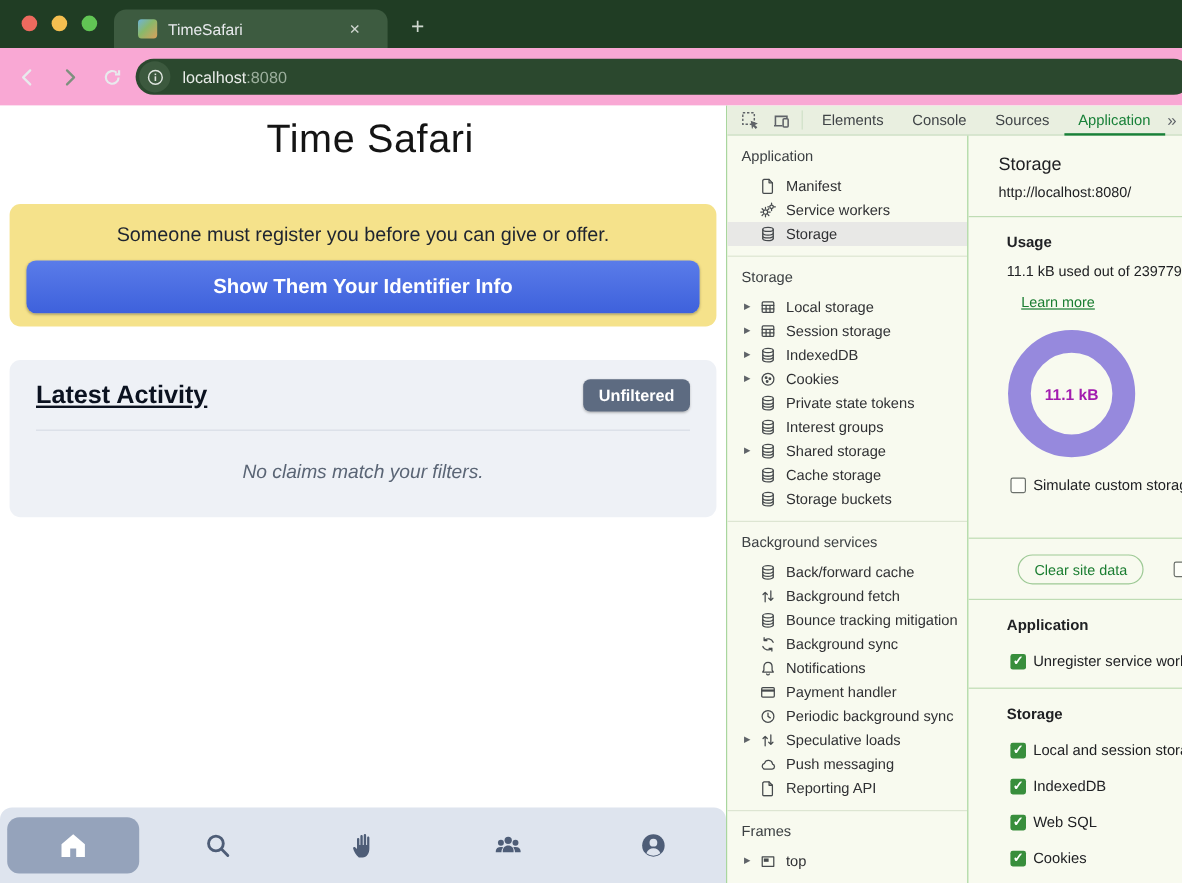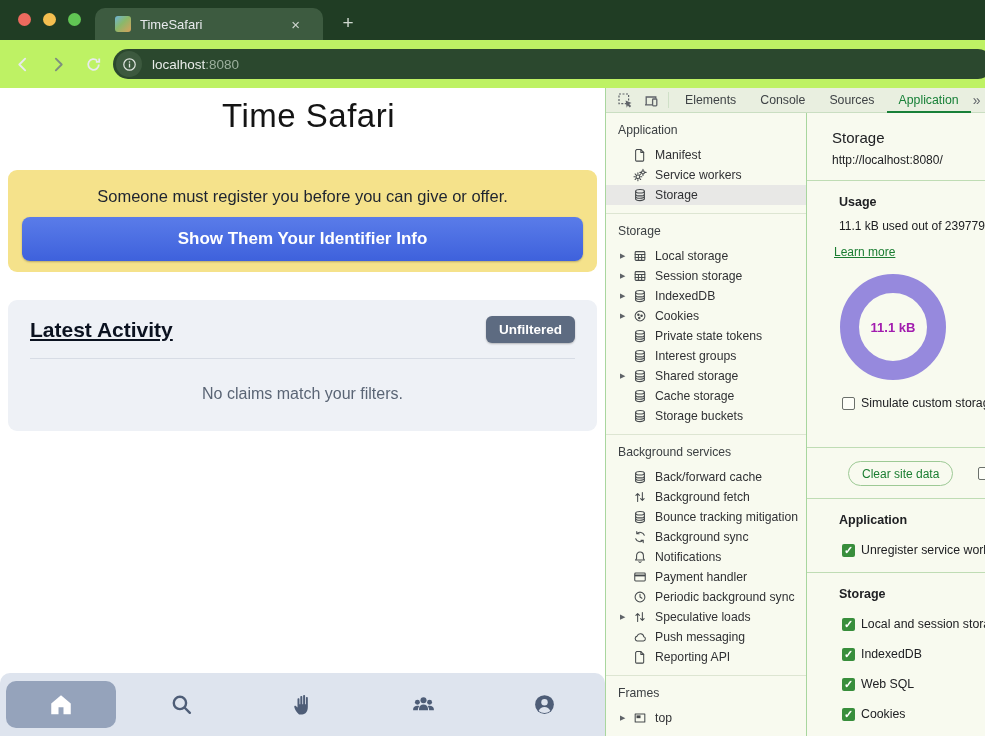--- a/index.html
+++ b/index.html
@@ -8,41 +8,41 @@
 
   
   .tabstrip{position:absolute;left:0;top:0;width:985px;height:40px;background:#203d24;}
   .lights{position:absolute;left:18px;top:13px;display:flex;gap:12px;}
   .light{width:13px;height:13px;border-radius:50%;}
   .tab{position:absolute;left:95px;top:8px;width:228px;height:32px;background:#3d5b40;border-radius:10px 10px 0 0;display:flex;align-items:center;padding:0 20px;}
   .favicon{width:16px;height:16px;border-radius:3px;background:linear-gradient(135deg,#6db3d9 0%,#8ab86a 45%,#d9a05b 100%);flex:0 0 auto;}
   .tab-title{color:#e8eaed;font-size:13px;margin-left:9px;flex:1;white-space:nowrap;overflow:hidden;}
   .tab-close{color:#cfd6cf;font-size:15px;line-height:15px;padding:0 3px;cursor:default;}
   .newtab{position:absolute;left:334px;top:9px;width:28px;height:28px;color:#cfd8cf;font-size:19px;display:flex;align-items:center;justify-content:center;border-radius:6px;}
-  .toolbar{position:absolute;left:0;top:40px;width:985px;height:48px;background:#bef264;text-align:right;}
+  .toolbar{position:absolute;left:0;top:40px;width:985px;height:48px;background:#f9a8d4;text-align:right;}
   .nav-ic{position:absolute;top:12px;width:24px;height:24px;display:flex;align-items:center;justify-content:center;font-size:17px;color:#e8eaed;}
   .urlpill{position:absolute;left:113px;top:9px;width:880px;height:30px;background:#2b482e;border-radius:15px;display:flex;align-items:center;}
   .infochip{width:26px;height:26px;border-radius:50%;background:#3c593e;margin-left:3px;display:flex;align-items:center;justify-content:center;}
   .url{margin-left:10px;font-size:13.5px;white-space:nowrap;}
   .url .host{color:#e9ece9;}
   .url .port{color:#9caf9d;}
   .edge-ic{position:absolute;right:-6px;top:54px;width:0;height:0;border-left:8px solid #c8d0c8;border-top:6px solid transparent;border-bottom:6px solid transparent;transform:rotate(20deg);}
 
   
   .page{position:absolute;left:0;top:88px;width:605px;height:648px;background:#fff;overflow:hidden;}
   .page-title{margin-top:9px;text-align:center;font-size:33px;font-weight:400;color:#141414;letter-spacing:.5px;padding-left:12px;}
   .alert{position:absolute;left:8px;top:82px;width:589px;height:102px;background:#f5e28b;border-radius:9px;}
   .alert-msg{padding-top:17px;text-align:center;font-size:16.5px;color:#1e2430;}
   .alert-btn{position:absolute;left:14px;right:14px;top:47px;height:44px;border:none;border-radius:8px;background:linear-gradient(180deg,#5a7ce9 0%,#3e61dc 100%);color:#fff;font-weight:700;font-size:17px;font-family:"Liberation Sans",sans-serif;box-shadow:0 1px 2px rgba(0,0,0,.25);}
   .card{position:absolute;left:8px;top:212px;width:589px;height:131px;background:#eef1f6;border-radius:9px;}
   .card-head{display:flex;align-items:center;justify-content:space-between;padding:16px 22px 0 22px;}
   .card-title{font-size:21px;font-weight:800;color:#0b1220;text-decoration:underline;}
   .unfiltered{background:#5d6b81;color:#fff;font-size:13.5px;font-weight:600;border:none;border-radius:6px;padding:6px 13px;box-shadow:0 1px 2px rgba(0,0,0,.25);font-family:"Liberation Sans",sans-serif;}
   .card-div{margin:15px 22px 0 22px;border-top:1px solid #d7dce5;}
-  .empty-msg{margin-top:26px;text-align:center;font-size:16px;color:#5a6575;}
+  .empty-msg{margin-top:26px;text-align:center;font-style:italic;font-size:16px;color:#5a6575;}
   .bottomnav{position:absolute;left:0;top:585px;width:605px;height:63px;background:#dee4ee;border-radius:10px 10px 0 0;display:flex;}
   .nav-slot{flex:1;display:flex;align-items:center;justify-content:center;color:#4e5d77;}
   .nav-pill{width:110px;height:47px;border-radius:10px;background:#95a3bb;display:flex;align-items:center;justify-content:center;color:#fff;}
 
   
   .devtools{position:absolute;left:605px;top:88px;width:380px;height:648px;background:#f8faef;border-left:1px solid #a9d69e;overflow:hidden;}
   .dt-toolbar{position:absolute;left:0;top:0;width:100%;height:25px;background:#e9efe0;border-bottom:1px solid #cadec2;display:flex;align-items:center;}
   .dt-toolbtn{width:26px;height:24px;display:flex;align-items:center;justify-content:center;color:#5f6368;}
   .dt-sep{width:1px;height:16px;background:#cfe0c7;margin:0 4px;}
   .dt-tab{padding:0 12px;height:25px;line-height:24px;font-size:12.3px;color:#3f4346;white-space:nowrap;}
@@ -55,21 +55,21 @@
   .dt-item{height:20px;display:flex;align-items:center;padding-left:14px;font-size:12.2px;color:#303134;white-space:nowrap;}
   .dt-item.selected{background:#e8e8e6;}
   .dt-arrow{width:12px;font-size:7px;color:#5f6368;flex:0 0 auto;transform:translateY(-.5px);}
   .dt-ticon{width:16px;height:16px;margin-right:7px;flex:0 0 auto;color:#464a4d;display:flex;align-items:center;justify-content:center;}
   .dt-panel{position:absolute;left:200px;top:25px;width:180px;height:623px;border-left:1px solid #a8d69e;padding-left:25px;overflow:hidden;}
   .dt-ptitle{margin-top:16px;font-size:15px;color:#202124;}
   .dt-origin{margin-top:7px;font-size:12px;color:#202124;white-space:nowrap;}
   .dt-divider{height:1px;background:#bfdcb4;margin-left:-25px;}
   .dt-h{font-size:12.5px;font-weight:700;color:#202124;padding-left:7px;white-space:nowrap;}
   .usage-text{margin-top:10px;font-size:12px;color:#202124;padding-left:7px;white-space:nowrap;}
-  .learnmore{display:inline-block;margin:12px 0 0 2px;font-size:12px;color:#1a7d31;text-decoration:underline;}
+  .learnmore{display:inline-block;margin:12px 0 0 19px;font-size:12px;color:#1a7d31;text-decoration:underline;}
   .donut{margin:14px 0 0 8px;width:106px;height:106px;border-radius:50%;border:19px solid #9689dd;display:flex;align-items:center;justify-content:center;}
   .donut-label{font-size:13px;font-weight:700;color:#a21caf;white-space:nowrap;}
   .cb-row{display:flex;align-items:center;white-space:nowrap;}
   .cb{width:13px;height:13px;border-radius:2px;flex:0 0 auto;}
   .cb.off{border:1px solid #6b706b;background:#fdfef8;}
   .cb.on{background:#388e3c;color:#fff;font-size:11px;line-height:13px;text-align:center;font-weight:700;}
   .cb-label{margin-left:6px;font-size:12.3px;color:#202124;}
   .clear-row{display:flex;align-items:center;margin-top:13px;white-space:nowrap;}
   .clear-btn{margin-left:16px;height:25px;border-radius:13px;border:1px solid #9dc995;background:transparent;color:#1a7d31;font-size:12px;padding:0 13px;font-family:"Liberation Sans",sans-serif;}
   .stor-list .cb-row{margin-top:16px;}

